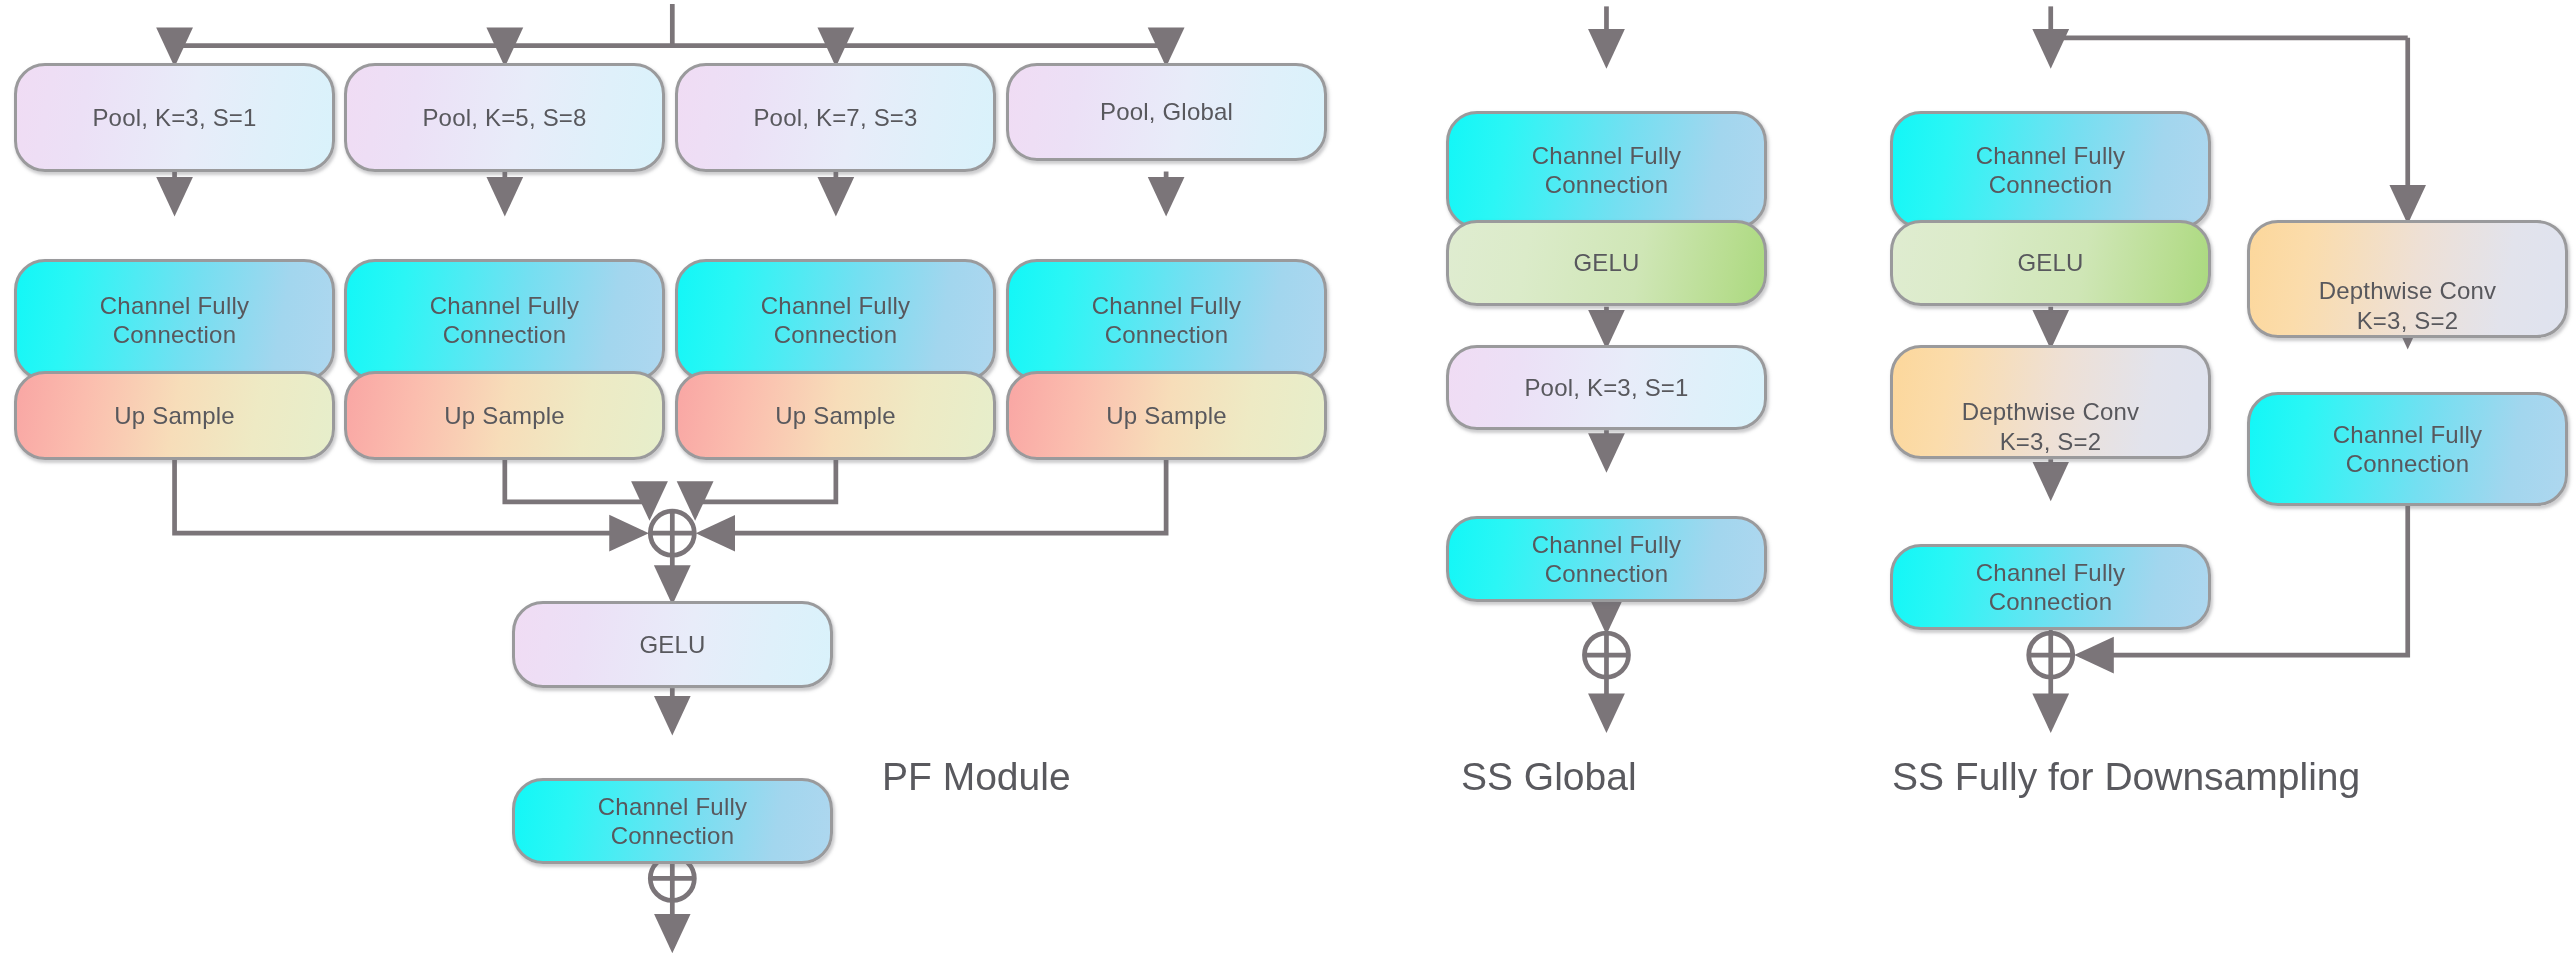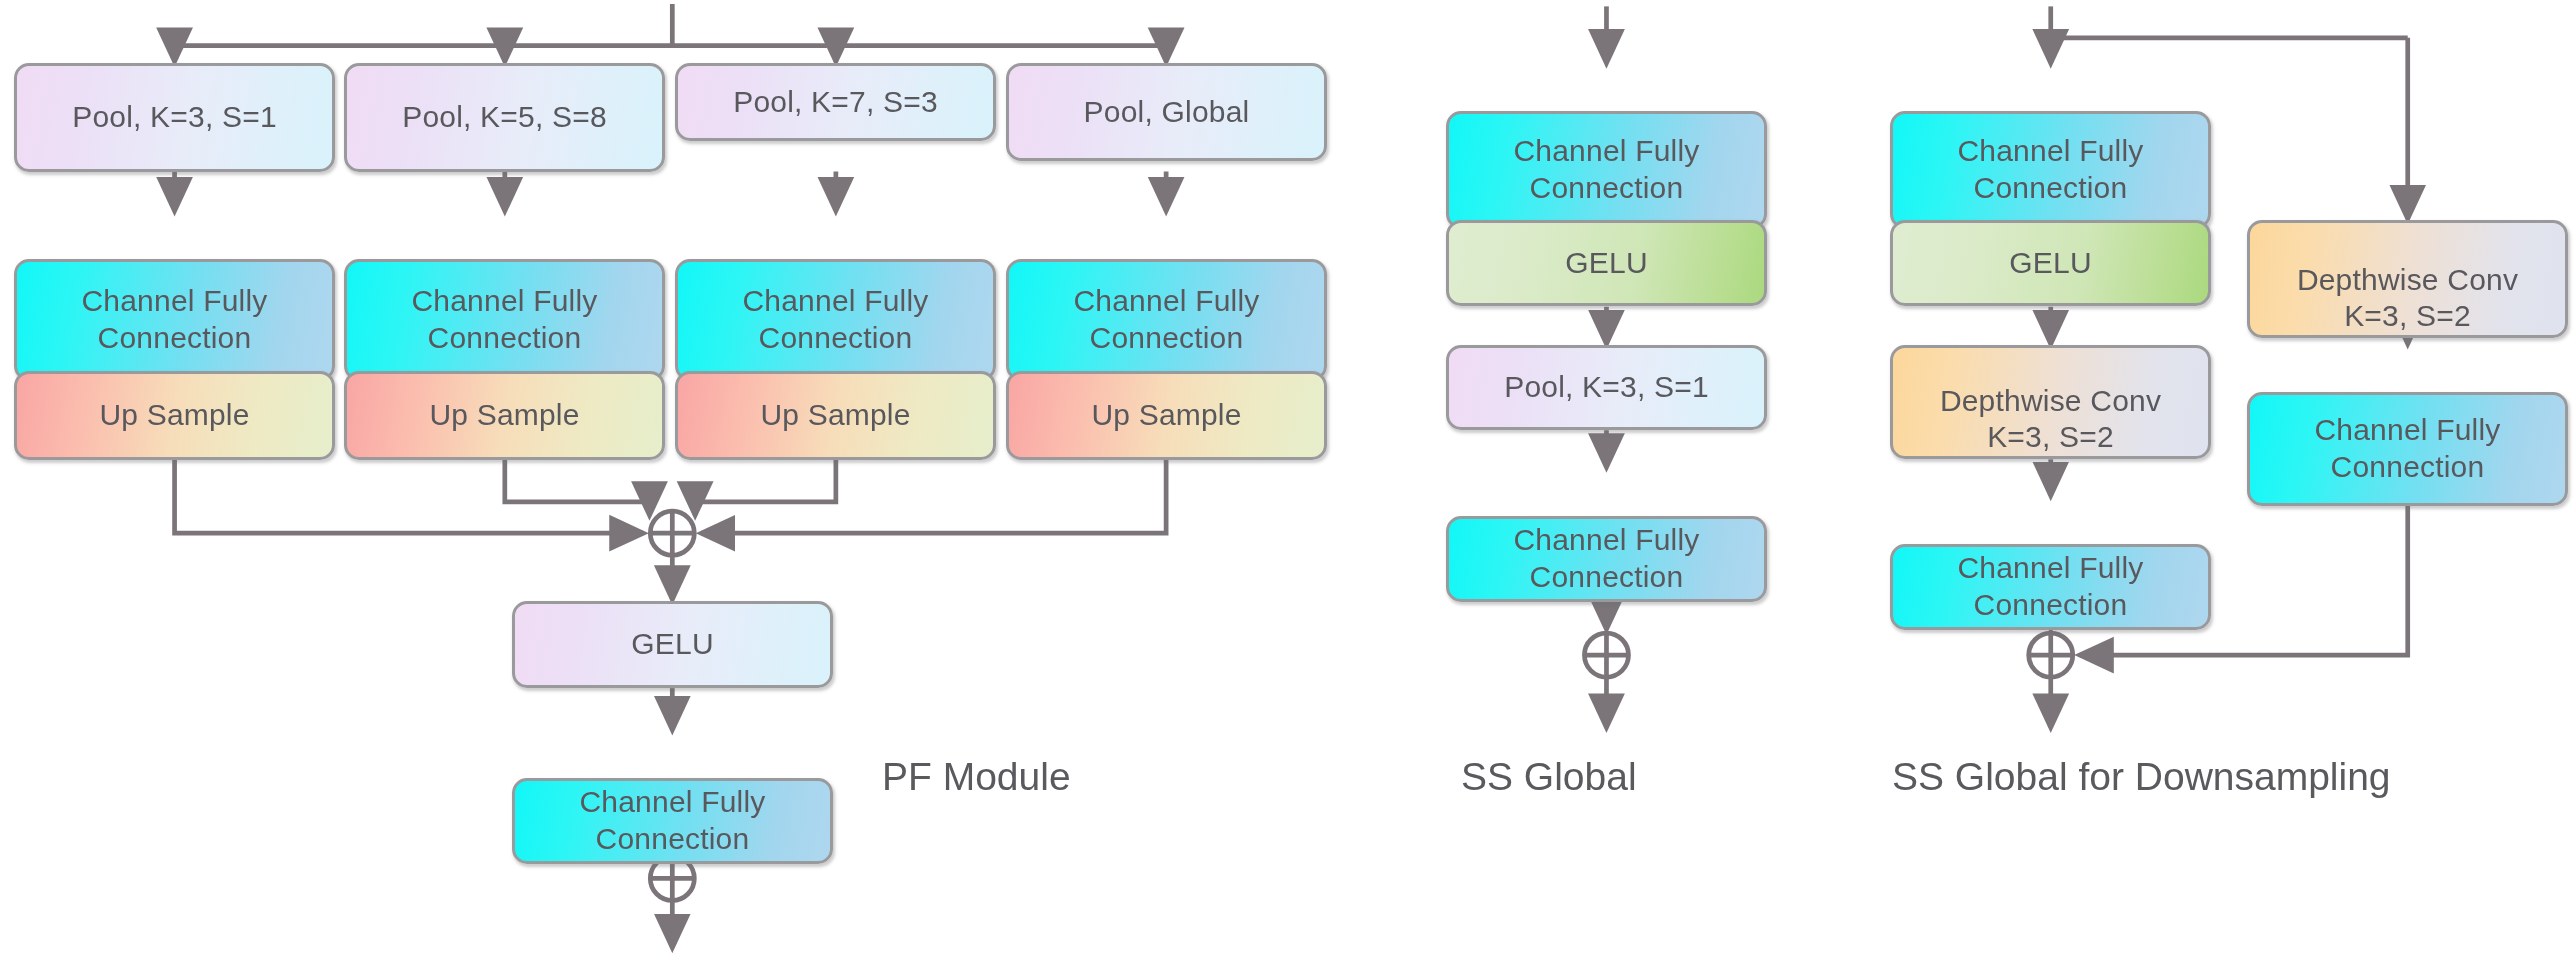--- a/index.html
+++ b/index.html
@@ -15,27 +15,27 @@
     overflow:hidden;
   }
   #svg-wires{
     position:absolute;left:0;top:0;width:2576px;height:954px;
     pointer-events:none;
   }
   .node{
     position:absolute;
     box-sizing:border-box;
     border:3.9px solid #9a9a9c;
-    border-radius:15px;
+    border-radius:31px;
     display:flex;
     align-items:center;
     justify-content:center;
     text-align:center;
     line-height:1.22;
-    font-size:30px;
+    font-size:24px;
     color:#58585d;
     letter-spacing:0.2px;
     box-shadow:1.6px 2.4px 3.1px rgba(110,110,115,.35);
   }
   .node span{display:block;}
 
   
   .g-pool{background:linear-gradient(100deg,#f0dcf4 0%,#ece0f6 22%,#e8ecf9 55%,#dff0fa 80%,#d9f2fb 100%);}
   .g-cfc {background:linear-gradient(100deg,#12f7f7 0%,#2bf6f5 18%,#74dff1 55%,#a2d6ee 82%,#aed7ef 100%);margin-top:47px;}
   .g-up  {background:linear-gradient(100deg,#f9a6a4 0%,#fbbdae 22%,#f7ddb9 50%,#eeeac4 75%,#e6eecb 100%);text-align:right;}
@@ -128,21 +128,21 @@
       <path d="M2608,861 L2608,925" marker-end="url(#arrow)"></path>
     </g>
   </svg>
 
   <div class="node g-pool" style="left:14px;top:63px;width:321px;height:109px;">
     <span>Pool, K=3, S=1</span>
   </div>
   <div class="node g-pool" style="left:344px;top:63px;width:321px;height:109px;">
     <span>Pool, K=5, S=8</span>
   </div>
-  <div class="node g-pool" style="left:675px;top:63px;width:321px;height:78px;">
+  <div class="node g-pool" style="left:675px;top:63px;width:321px;height:109px;">
     <span>Pool, K=7, S=3</span>
   </div>
   <div class="node g-pool" style="left:1006px;top:63px;width:321px;height:98px;">
     <span>Pool, Global</span>
   </div>
 
   <div class="node g-cfc" style="left:14px;top:212px;width:321px;height:122px;">
     <span>
       <span>Channel Fully</span>
       <span>Connection</span>
@@ -241,16 +241,16 @@
       <span>K=3, S=2</span>
     </span>
   </div>
   <div class="node g-cfc" style="left:2247px;top:345px;width:321px;height:114px;">
     <span>
       <span>Channel Fully</span>
       <span>Connection</span>
     </span>
   </div>
 
-  <div class="module-label" style="left:1892px;top:755px;">SS Global for Downsampling</div>
+  <div class="module-label" style="left:1892px;top:755px;">SS Fully for Downsampling</div>
 
 </div>
 
 
 </body></html>

